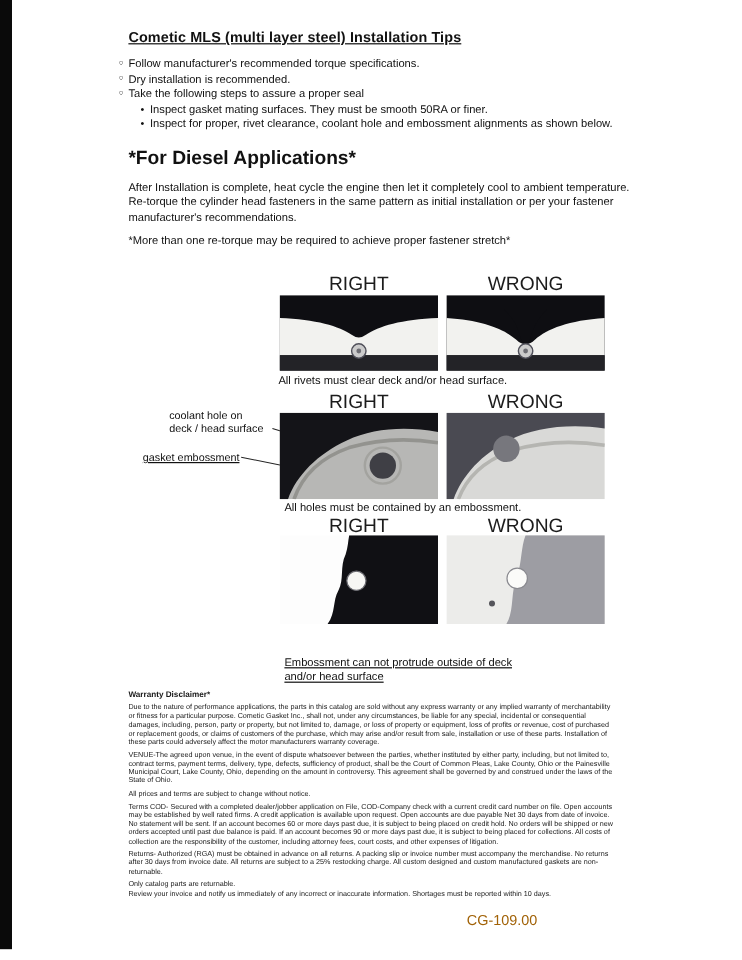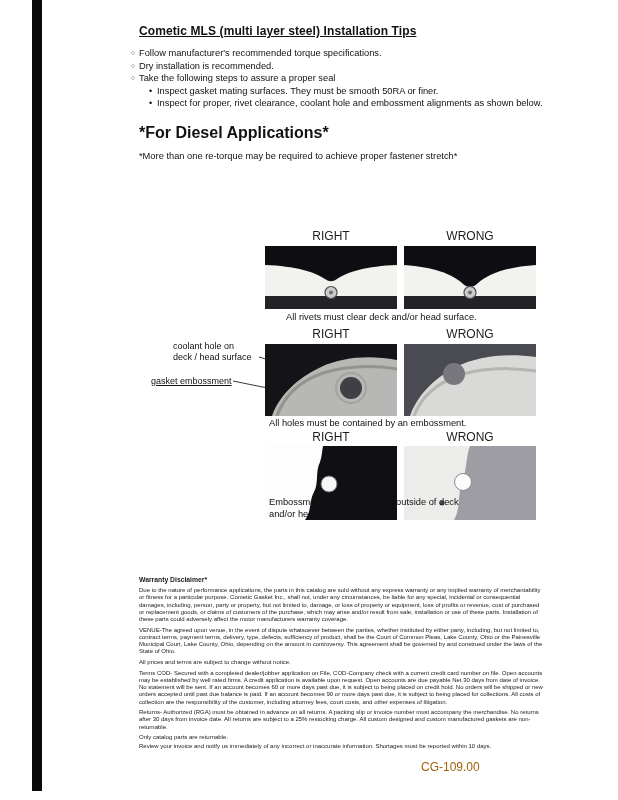--- a/index.html
+++ b/index.html
@@ -2,37 +2,37 @@
 <html><head>
 <meta charset="utf-8">
 <style>
   * { margin:0; padding:0; box-sizing:border-box; }
   html,body { background:#ffffff; }
   body {
     width:618px; height:800px;
     font-family:"Liberation Sans", sans-serif;
     color:#111;
   }
-  .page { position:relative; width:578px; height:800px; background:#ffffff; overflow:hidden;margin-left:32px; }
+  .page { position:relative; width:578px; height:800px; background:#ffffff; overflow:hidden; }
   .left-bar { position:absolute; left:0; top:0; width:10px; height:791px; background:#0a0a0a; }
 
   .content { position:absolute; left:99px; top:24px; width:432px; }
   .title { font-size:12px; font-weight:bold; text-decoration:underline; margin:0 0 9px 8px; letter-spacing:.1px; }
 
   .bullet-row { display:flex; font-size:9.3px; line-height:12.5px; }
   .marker { width:8px; flex:0 0 8px; text-align:left; }
   .marker.circ { font-size:6.5px; line-height:12.5px; }
   .marker.dot { font-size:9px; line-height:12.5px; }
   .sub-bullets { margin-left:18px; }
 
   .diesel-heading { font-size:16px; font-weight:bold; margin:14px 0 8px 8px; }
   .para { font-size:9.3px; line-height:12.5px; margin:0 0 7px 8px; width:420px; }
   .note { margin-top:5px; }
 
-  .dg-header { position:absolute; width:132px; text-align:center; font-size:12px; color:#1c1c1c; }
+  .dg-header { position:absolute; width:132px; text-align:center; font-size:16px; color:#1c1c1c; }
   .dg-img { position:absolute; width:132px; font-size:0; }
   .dg-img svg { display:block; }
   .dg-caption { position:absolute; font-size:9.3px; line-height:11.5px; color:#111; }
   .dg-label { position:absolute; font-size:9px; line-height:11px; color:#111; }
   .connector { position:absolute; pointer-events:none; }
 
   .legal { position:absolute; left:107px; top:576px; width:406px; font-size:6px; line-height:7.2px; color:#1a1a1a; }
   .legal-heading { font-size:6.8px; font-weight:bold; margin-bottom:4px; }
   .legal p { margin-bottom:3.5px; }
   .legal p.tight { margin-bottom:1px; }
@@ -67,20 +67,21 @@
         <span class="marker dot">•</span>
         <span>Inspect gasket mating surfaces.  They must be smooth 50RA or finer.</span>
       </div>
       <div class="bullet-row">
         <span class="marker dot">•</span>
         <span>Inspect for proper, rivet clearance, coolant hole and embossment alignments as shown below.</span>
       </div>
     </div>
 
     <h2 class="diesel-heading">*For Diesel Applications*</h2>
+    <p class="para">After Installation is complete, heat cycle the engine then let it completely cool to ambient temperature. Re-torque the cylinder head fasteners in the same pattern as initial installation or per your fastener manufacturer's recommendations.</p>
     <p class="para note">*More than one re-torque may be required to achieve proper fastener stretch*</p>
   </div>
 
   <div class="dg-header" style="left:233px; top:229px;">RIGHT</div>
   <div class="dg-header" style="left:372px; top:229px;">WRONG</div>
 
   <div class="dg-img" style="left:233px; top:246px;">
     <svg viewBox="0 0 132 63" width="132" height="63">
       <rect width="132" height="63" fill="#0e0e12"></rect>
       <path d="M0,19 C30,20 50,26 60,33 Q66,37.5 72,33 C82,26 102,20 132,19 L132,50 L0,50 Z" fill="#f2f2ef"></path>
@@ -92,21 +93,21 @@
   <div class="dg-img" style="left:372px; top:246px;">
     <svg viewBox="0 0 132 63" width="132" height="63">
       <rect width="132" height="63" fill="#0e0e12"></rect>
       <path d="M0,19 C30,21 48,28 58,37 Q66,45 74,37 C84,28 102,21 132,19 L132,50 L0,50 Z" fill="#f2f2ef"></path>
       <rect y="50" width="132" height="13" fill="#232327"></rect>
       <circle cx="66" cy="46.5" r="6" fill="#cbcbcb" stroke="#50505a" stroke-width="1.2"></circle>
       <circle cx="66" cy="46.5" r="2" fill="#6e6e74"></circle>
       <path d="M48,12 C56,19 60,28 62,36 Q66,44 70,36 C72,28 76,19 84,12 Z" fill="#0e0e12"></path>
     </svg>
   </div>
-  <div class="dg-caption" style="left:254px; top:312px;text-align:center;">All rivets must clear deck and/or head surface.</div>
+  <div class="dg-caption" style="left:232px; top:312px;text-align:center;">All rivets must clear deck and/or head surface.</div>
 
   <div class="dg-header" style="left:233px; top:327px;">RIGHT</div>
   <div class="dg-header" style="left:372px; top:327px;">WRONG</div>
 
   <div class="dg-label" style="left:141px; top:341px;">
     <div>coolant hole on</div>
     <div>deck / head surface</div>
   </div>
   <div class="dg-label" style="left:119px; top:376px;text-decoration:underline;">gasket embossment</div>
 
@@ -146,21 +147,21 @@
     </svg>
   </div>
   <div class="dg-img" style="left:372px; top:446px;">
     <svg viewBox="0 0 132 74" width="132" height="74">
       <rect width="132" height="74" fill="#ececea"></rect>
       <path d="M66,0 H132 V74 H50 C57,62 53,48 59,34 C63,22 62,10 66,0 Z" fill="#9d9da3"></path>
       <circle cx="59" cy="36" r="8.5" fill="#fbfbf9" stroke="#8a8a90" stroke-width="1"></circle>
       <circle cx="38" cy="57" r="2.5" fill="#55555b"></circle>
     </svg>
   </div>
-  <div class="dg-caption" style="left:237px; top:497px; width:215px;">Embossment can not protrude outside of deck and/or head surface</div>
+  <div class="dg-caption" style="left:237px; top:547px; width:215px;text-decoration:underline;">Embossment can not protrude outside of deck and/or head surface</div>
 
   <div class="legal">
     <div class="legal-heading">Warranty Disclaimer*</div>
     <p>Due to the nature of performance applications, the parts in this catalog are sold without any express warranty or any implied warranty of merchantability or fitness for a particular purpose.  Cometic Gasket Inc., shall not, under any circumstances, be liable for any special, incidental or consequential damages, including, person, party or property, but not limited to, damage, or loss of property or equipment, loss of profits or revenue, cost of purchased or replacement goods, or claims of customers of the purchase, which may arise and/or result from sale, installation or use of these parts.  Installation of these parts could adversely affect the motor manufacturers warranty coverage.</p>
     <p>VENUE-The agreed upon venue, in the event of dispute whatsoever between the parties, whether instituted by either party, including, but not limited to, contract terms, payment terms, delivery, type, defects, sufficiency of product, shall be the Court of Common Pleas, Lake County, Ohio or the Painesville Municipal Court, Lake County, Ohio, depending on the amount in controversy.  This agreement shall be governed by and construed under the laws of the State of Ohio.</p>
     <p>All prices and terms are subject to change without notice.</p>
     <p>Terms COD- Secured with a completed dealer/jobber application on File, COD-Company check with a current credit card number on file.  Open accounts may be established by well rated firms.  A credit application is available upon request.  Open accounts are due payable Net 30 days from date of invoice.  No statement will be sent.  If an account becomes 60 or more days past due, it is subject to being placed on credit hold.  No orders will be shipped or new orders accepted until past due balance is paid.  If an account becomes 90 or more days past due, it is subject to being placed for collections.  All costs of collection are the responsibility of the customer, including attorney fees, court costs, and other expenses of litigation.</p>
     <p>Returns- Authorized (RGA) must be obtained in advance on all returns.  A packing slip or invoice number must accompany the merchandise.  No returns after 30 days from invoice date.  All returns are subject to a 25% restocking charge.  All custom designed and custom manufactured gaskets are non-returnable.</p>
     <p class="tight">Only catalog parts are returnable.</p>
     <p>Review your invoice and notify us immediately of any incorrect or inaccurate information.  Shortages must be reported within 10 days.</p>

